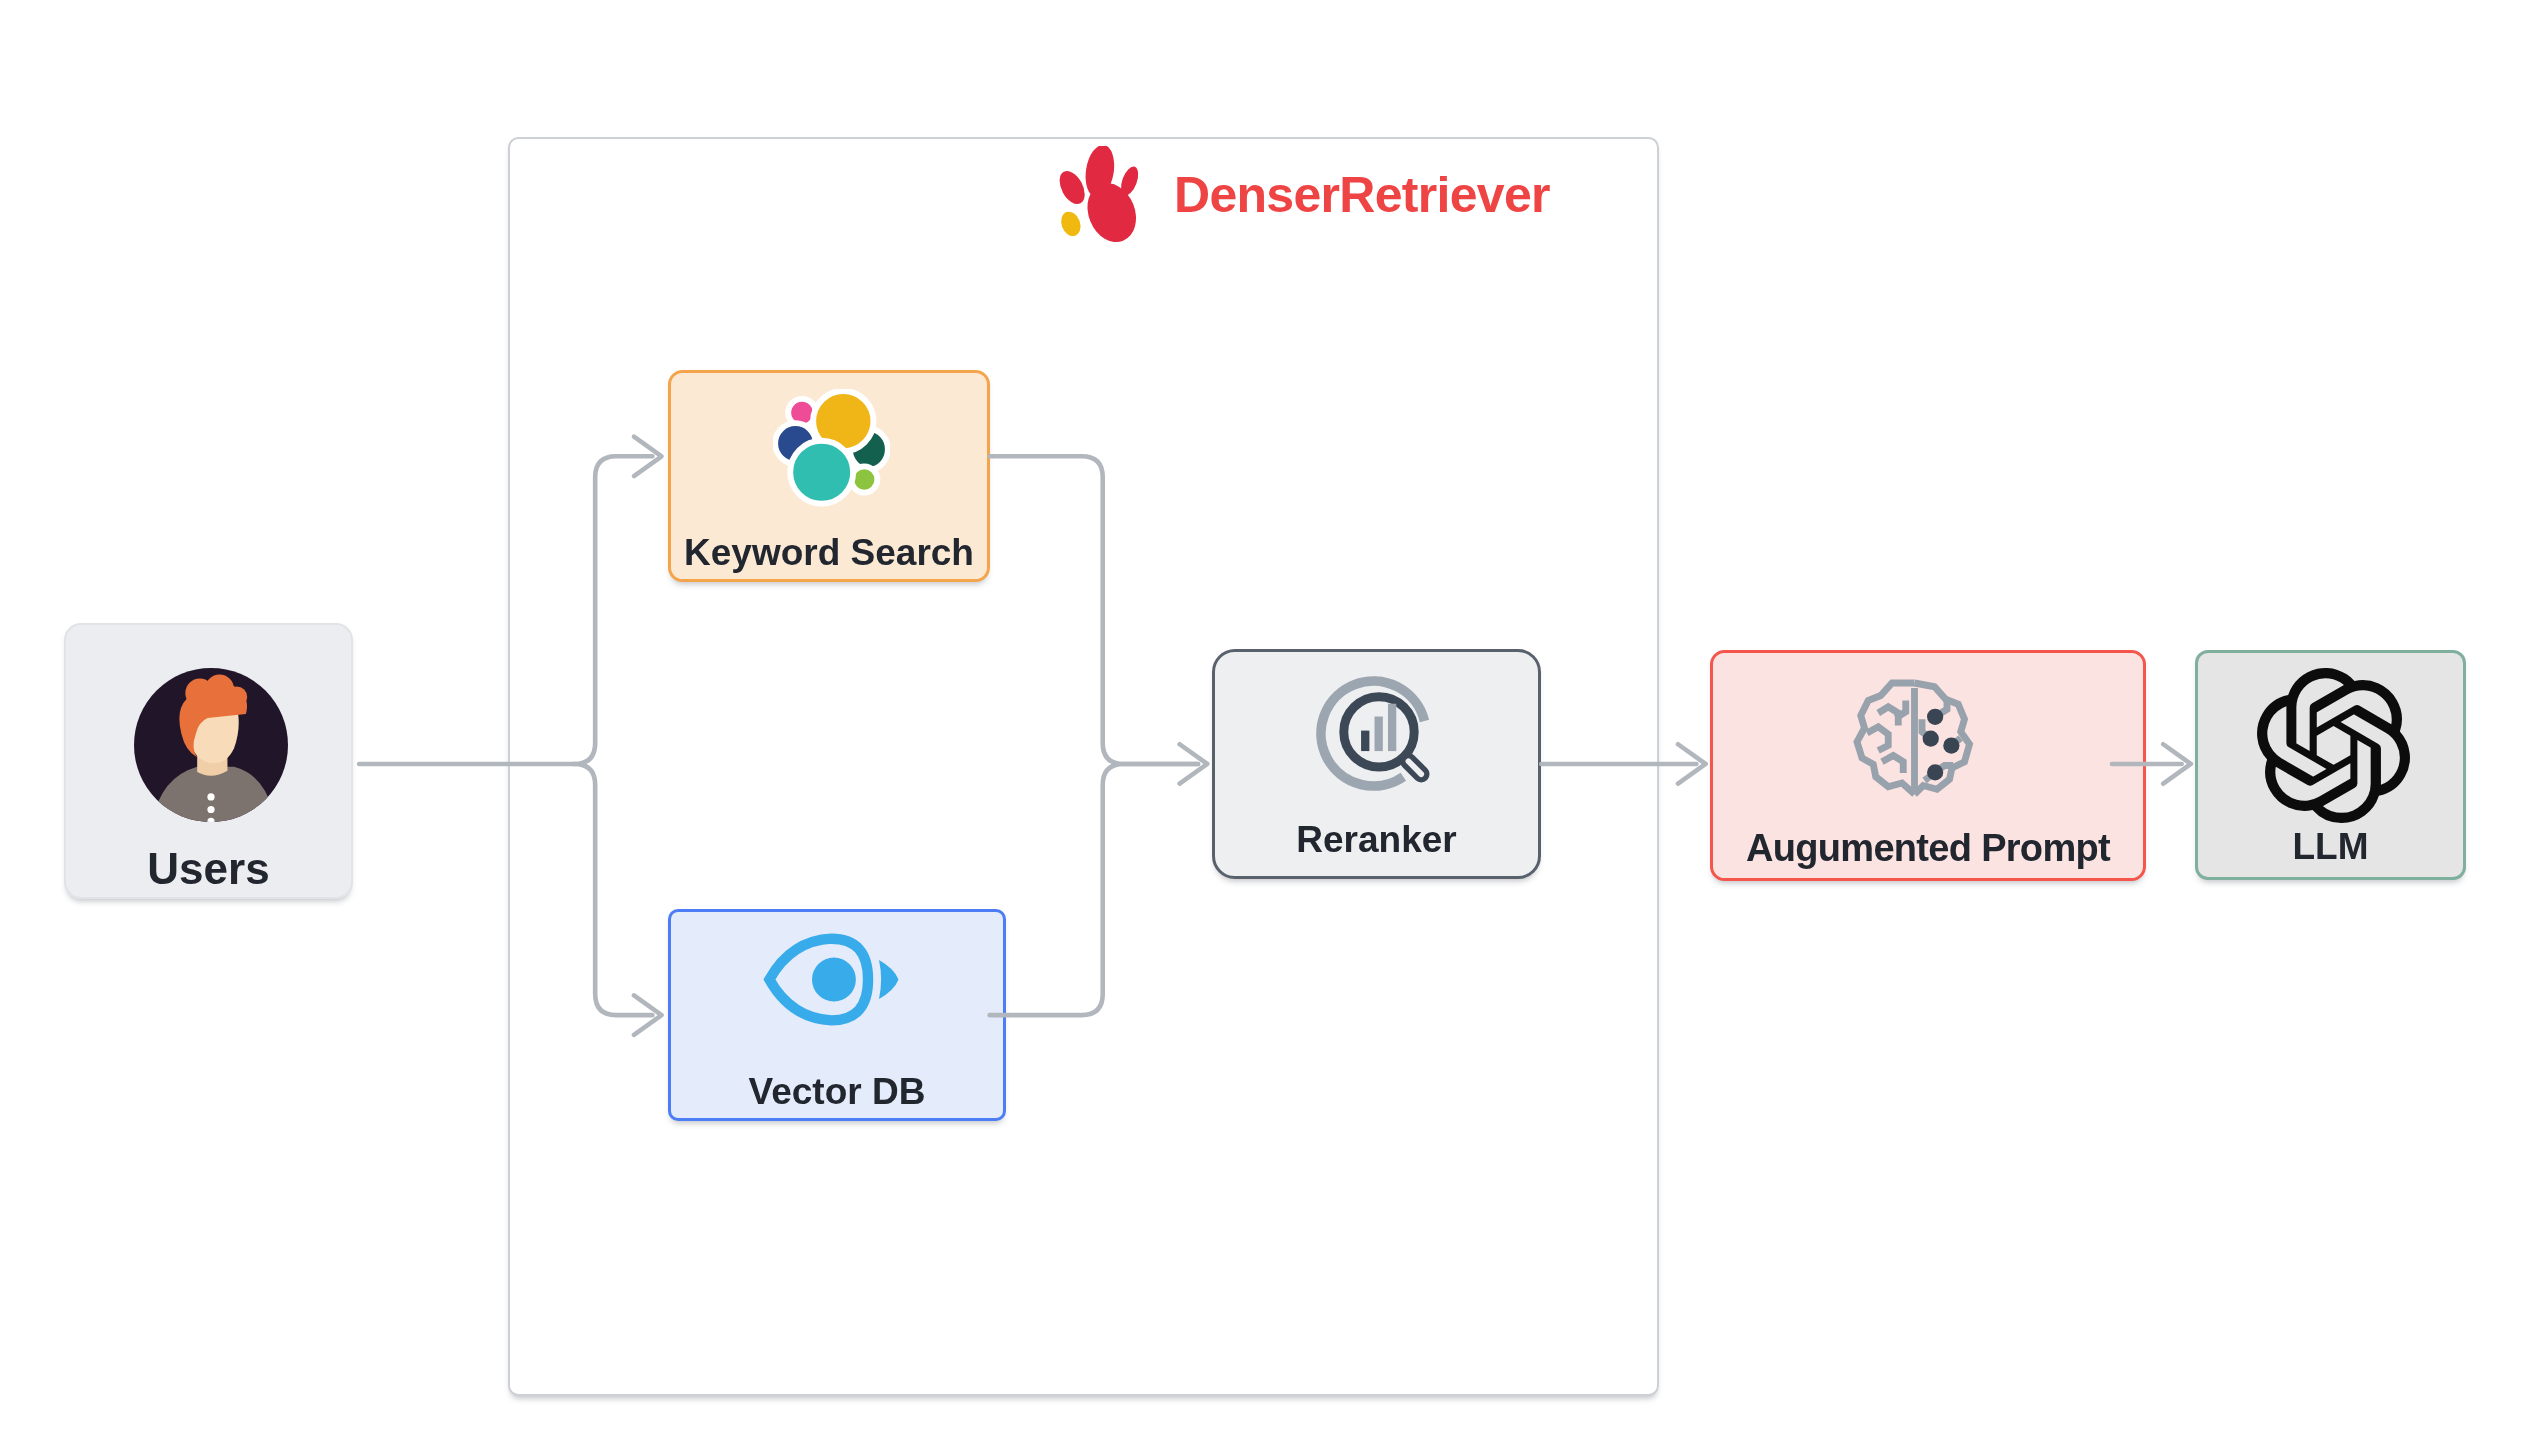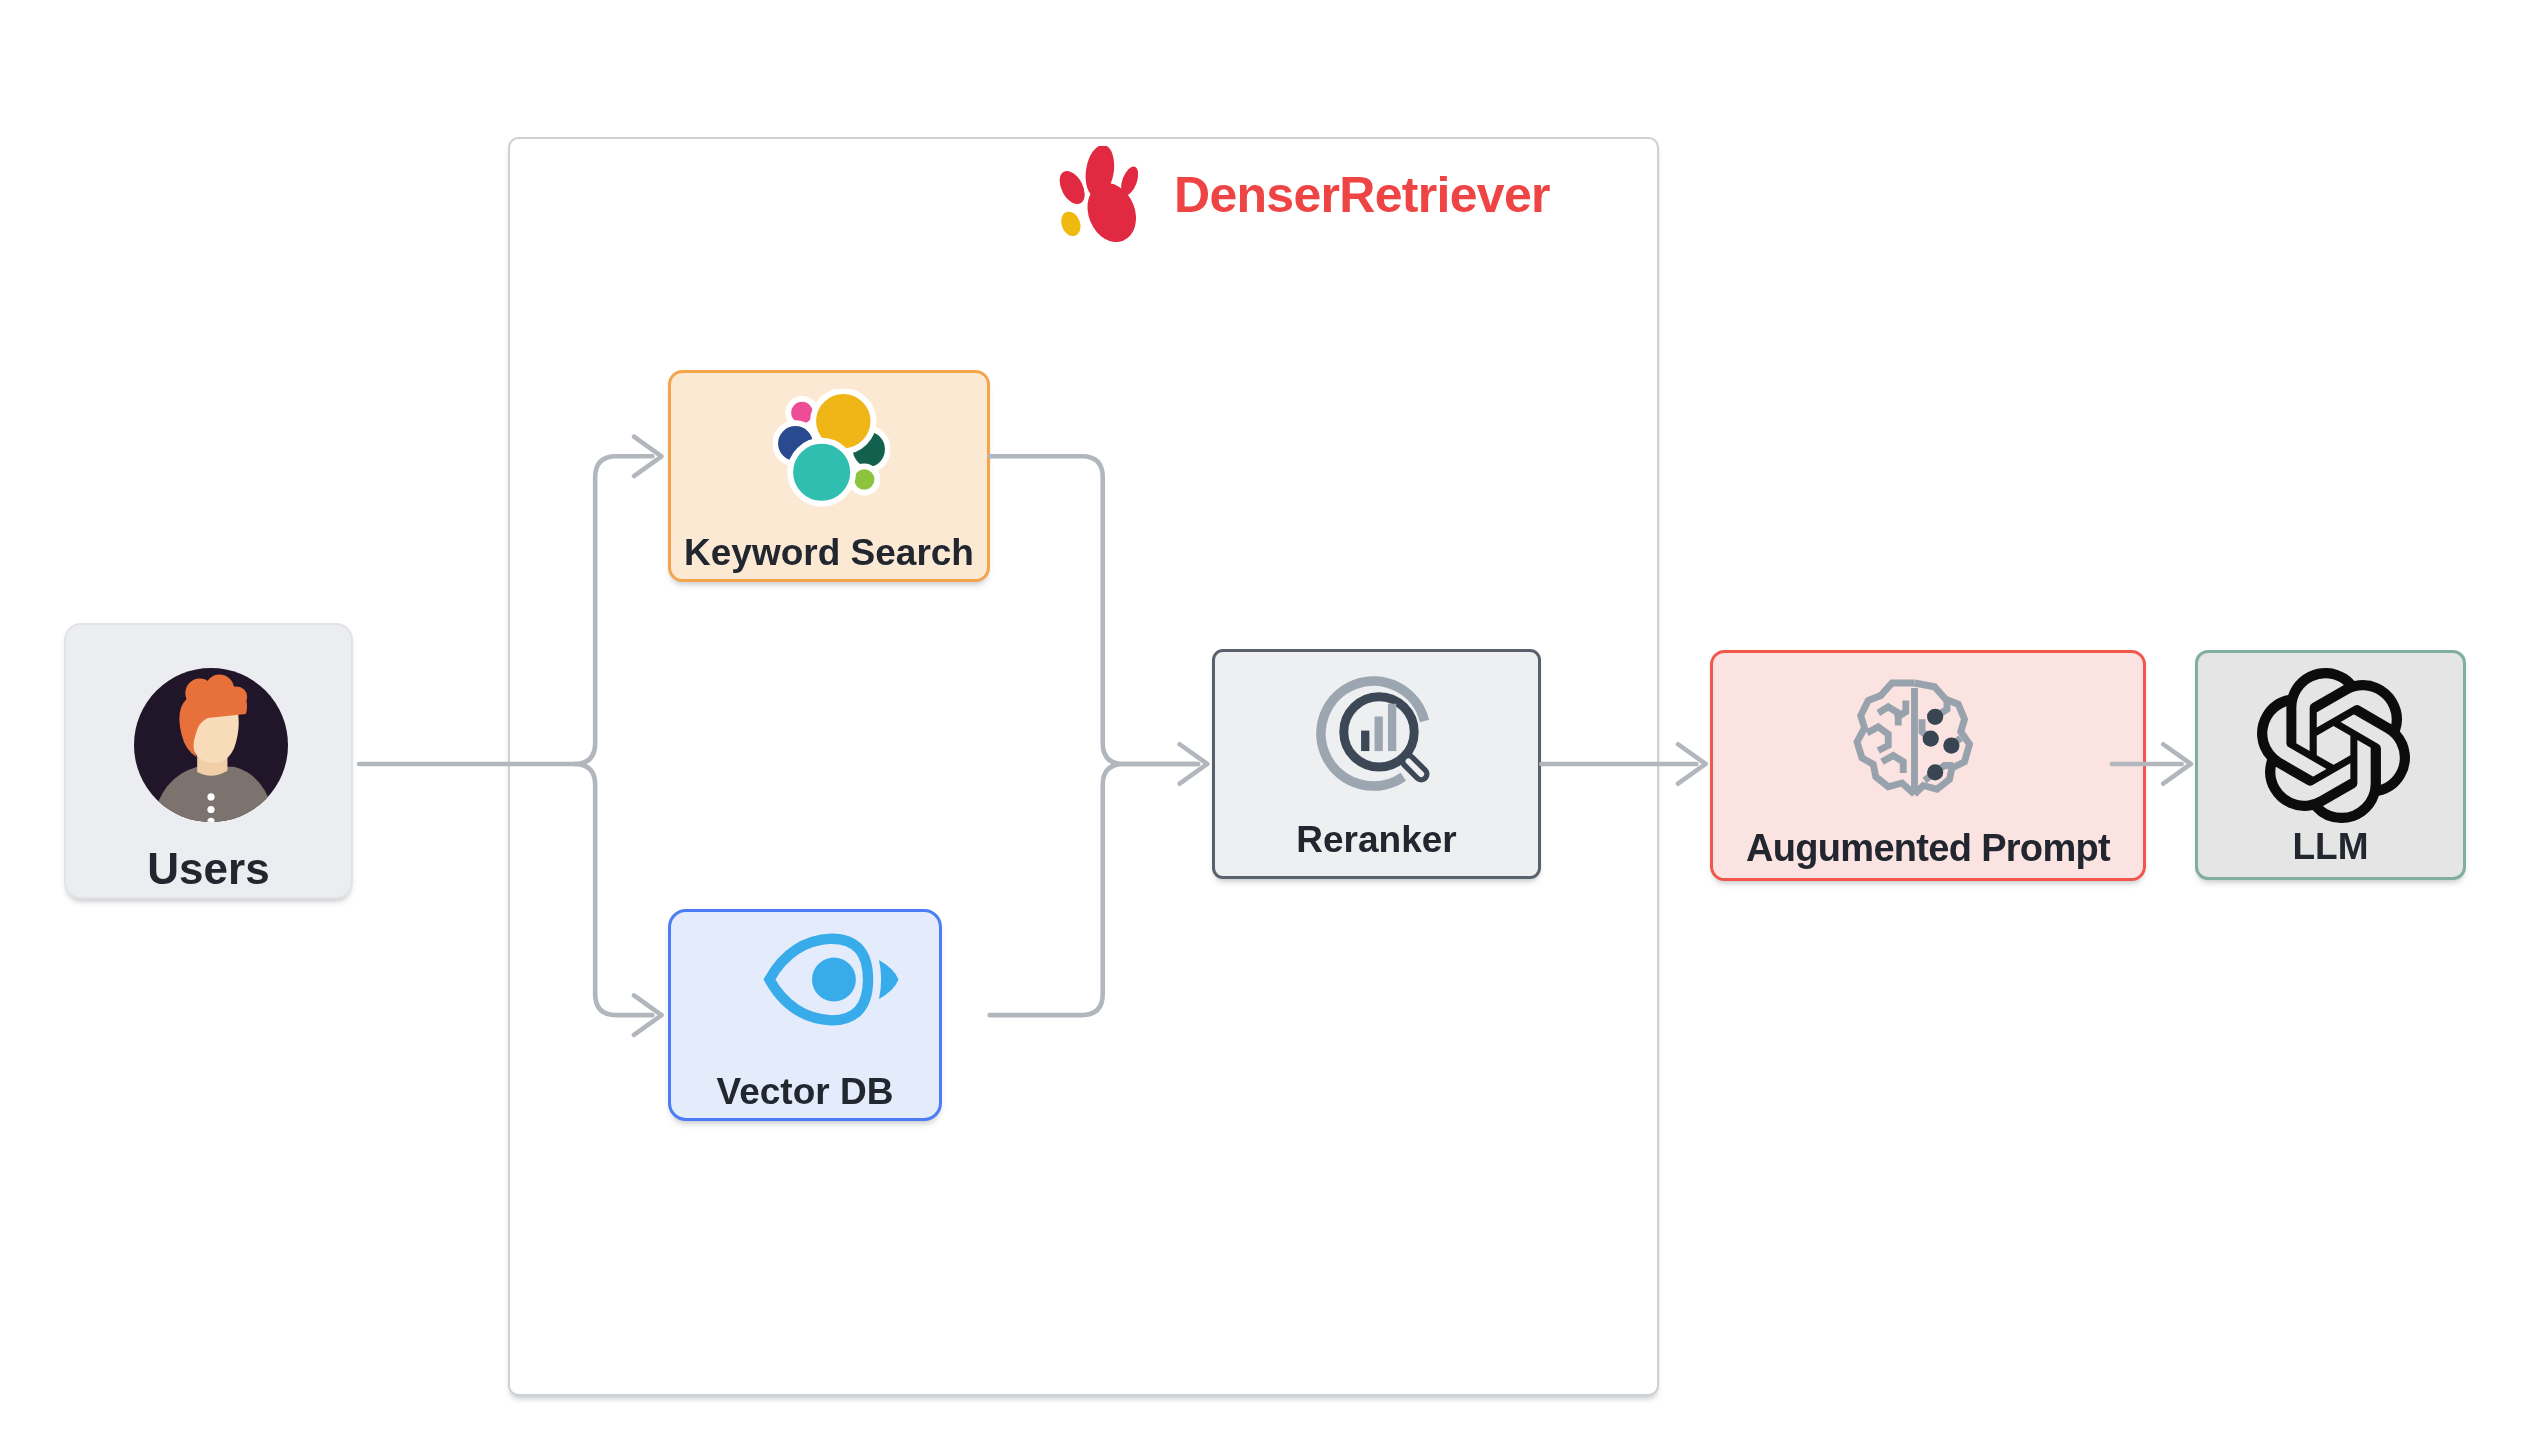--- a/index.html
+++ b/index.html
@@ -19,24 +19,24 @@
   
   .node { position: absolute; border-style: solid; box-sizing: border-box;
           box-shadow: 0 4.6px 6px -3.3px rgba(90,95,105,0.38); }
   .node-label { position: absolute; left: 0; right: 0; text-align: center;
                 font-weight: 700; color: #21262f; line-height: 39px; }
 
   .node-users    { left: 64px;  top: 623px;  width: 289px; height: 276px;
                    border-width: 2px; border-radius: 17px; }
   .node-keyword  { left: 668px; top: 350px; width: 322px; height: 212px;
                    border-width: 3.3px; border-radius: 14.5px; }
-  .node-vector   { left: 668px; top: 909px; width: 274px; height: 212px;
-                   border-width: 3.3px; border-radius: 18px; }
+  .node-vector   { left: 668px; top: 909px; width: 338px; height: 212px;
+                   border-width: 3.3px; border-radius: 10px; }
   .node-reranker { left: 1212px; top: 649px; width: 329px; height: 230px;
-                   border-width: 3.3px; border-radius: 11px; }
+                   border-width: 3.3px; border-radius: 23px; }
   .node-augment  { left: 1710px; top: 650px; width: 436px; height: 231px;
                    border-width: 3.3px; border-radius: 14.5px; }
   .node-llm      { left: 2195px; top: 650px; width: 271px; height: 230px;
                    border-width: 3.3px; border-radius: 13px; }
 
   .node-users  .node-label { top: 224px; font-size: 44px; }
   .node-keyword .node-label, .node-vector .node-label { top: 160px; font-size: 37px; }
   .node-reranker .node-label { top: 168px; font-size: 37px; }
   .node-augment  .node-label { top: 176px; font-size: 38px; letter-spacing: -0.7px; }
   .node-llm      .node-label { top: 174px; font-size: 37px; }

